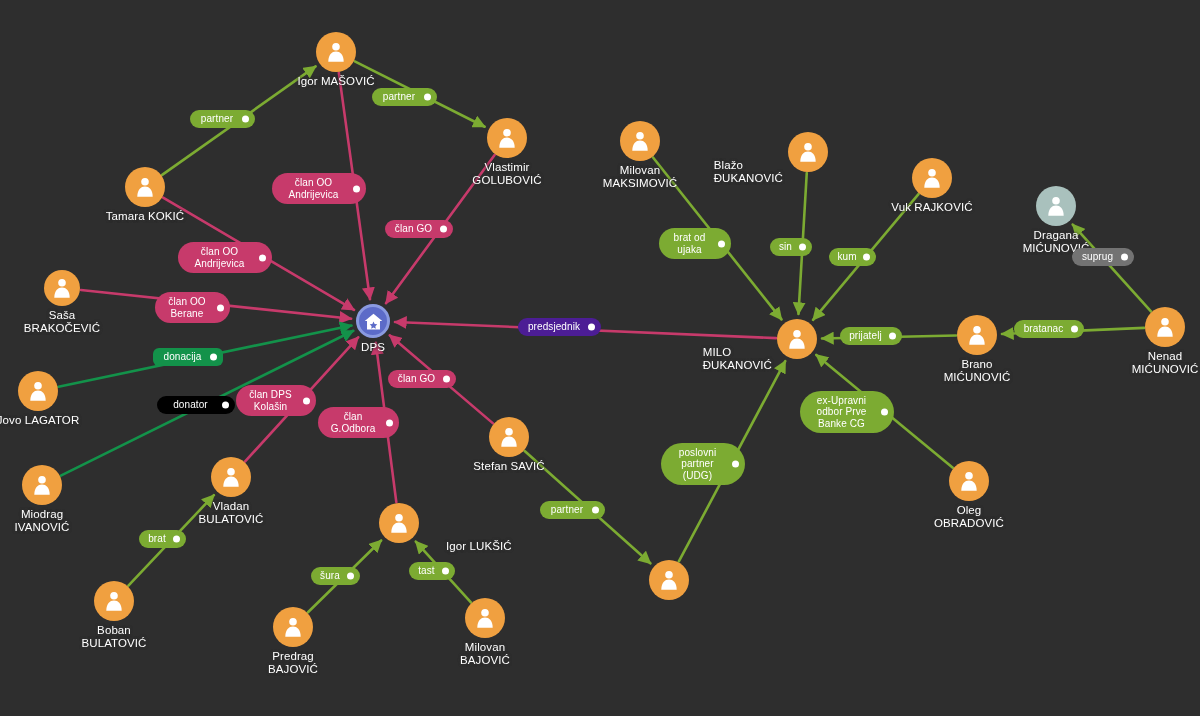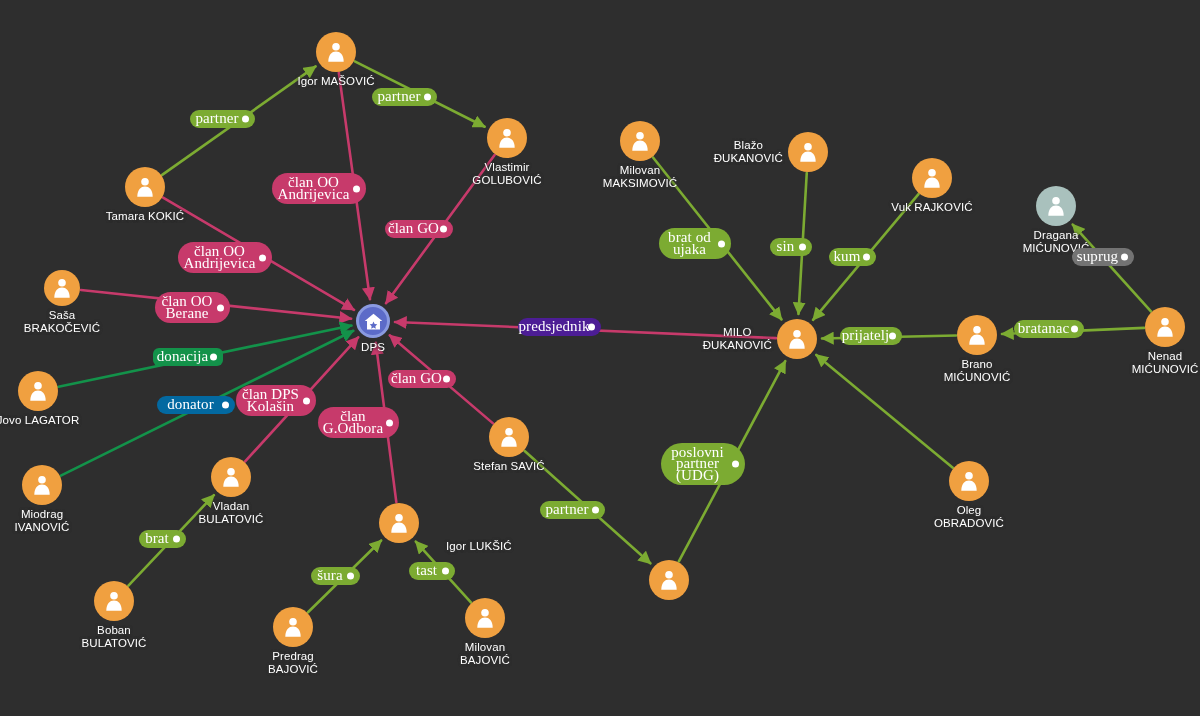--- a/index.html
+++ b/index.html
@@ -40,37 +40,36 @@
     position: absolute;
     color: #ffffff;
     font-size: 11.5px;
     line-height: 12.5px;
     text-align: center;
     white-space: pre;
     letter-spacing: 0.1px;
     text-shadow: 0 0 3px #2e2e2e, 0 0 3px #2e2e2e;
     pointer-events: none;
   }
-  .node-caption.align-left  { text-align: center; }
+  .node-caption.align-left  { text-align: left; margin-top: 20px; }
   .node-caption.align-right { text-align: left; }
   .edge-label {
     position: absolute;
     display: flex;
     align-items: center;
     justify-content: center;
     border-radius: 11px;
     color: #ffffff;
-    font-size: 15px;
+    font-size: 10px;
     line-height: 11.5px;
     text-align: center;
     white-space: pre;
     padding: 3px 20px 3px 9px;
     box-sizing: border-box;
     letter-spacing: 0.1px;
-    font-family: Liberation Serif, serif;
   }
   .edge-label .dot {
     position: absolute;
     right: 6px;
     top: 50%;
     transform: translateY(-50%);
     width: 7px;
     height: 7px;
     border-radius: 50%;
     background: #ffffff;
@@ -293,35 +292,38 @@
       <div class="edge-label" style="left: 190px; top: 110px; width: 65px; height: 18px; background: rgb(124, 171, 50); border-radius: 9px;"><span>partner</span><span class="dot"></span></div>
       <div class="edge-label" style="left: 372px; top: 88px; width: 65px; height: 18px; background: rgb(124, 171, 50); border-radius: 9px;"><span>partner</span><span class="dot"></span></div>
       <div class="edge-label" style="left: 272px; top: 173px; width: 94px; height: 31px; background: rgb(199, 58, 107); border-radius: 15.5px;"><span>član OO
 Andrijevica</span><span class="dot"></span></div>
       <div class="edge-label" style="left: 385px; top: 220px; width: 68px; height: 18px; background: rgb(199, 58, 107); border-radius: 9px;"><span>član GO</span><span class="dot"></span></div>
       <div class="edge-label" style="left: 178px; top: 242px; width: 94px; height: 31px; background: rgb(199, 58, 107); border-radius: 15.5px;"><span>član OO
 Andrijevica</span><span class="dot"></span></div>
       <div class="edge-label" style="left: 155px; top: 292px; width: 75px; height: 31px; background: rgb(199, 58, 107); border-radius: 15.5px;"><span>član OO
 Berane</span><span class="dot"></span></div>
       <div class="edge-label" style="left: 153px; top: 348px; width: 70px; height: 18px; background: rgb(19, 146, 74); border-radius: 6px;"><span>donacija</span><span class="dot"></span></div>
-      <div class="edge-label" style="left: 157px; top: 396px; width: 78px; height: 18px; background: #0369a1; border-radius: 9px;"><span>donator</span><span class="dot"></span></div>
+      <div class="edge-label" style="left: 157px; top: 396px; width: 78px; height: 18px; background: #000000; border-radius: 9px;"><span>donator</span><span class="dot"></span></div>
       <div class="edge-label" style="left: 236px; top: 385px; width: 80px; height: 31px; background: rgb(199, 58, 107); border-radius: 15.5px;"><span>član DPS
 Kolašin</span><span class="dot"></span></div>
       <div class="edge-label" style="left: 139px; top: 530px; width: 47px; height: 18px; background: rgb(124, 171, 50); border-radius: 9px;"><span>brat</span><span class="dot"></span></div>
       <div class="edge-label" style="left: 318px; top: 407px; width: 81px; height: 31px; background: rgb(199, 58, 107); border-radius: 15.5px;"><span>član
 G.Odbora</span><span class="dot"></span></div>
       <div class="edge-label" style="left: 311px; top: 567px; width: 49px; height: 18px; background: rgb(124, 171, 50); border-radius: 9px;"><span>šura</span><span class="dot"></span></div>
       <div class="edge-label" style="left: 409px; top: 562px; width: 46px; height: 18px; background: rgb(124, 171, 50); border-radius: 9px;"><span>tast</span><span class="dot"></span></div>
       <div class="edge-label" style="left: 388px; top: 370px; width: 68px; height: 18px; background: rgb(199, 58, 107); border-radius: 9px;"><span>član GO</span><span class="dot"></span></div>
       <div class="edge-label" style="left: 540px; top: 501px; width: 65px; height: 18px; background: rgb(124, 171, 50); border-radius: 9px;"><span>partner</span><span class="dot"></span></div>
       <div class="edge-label" style="left: 518px; top: 318px; width: 83px; height: 18px; background: #4c1d95; border-radius: 9px;"><span>predsjednik</span><span class="dot"></span></div>
       <div class="edge-label" style="left: 659px; top: 228px; width: 72px; height: 31px; background: rgb(124, 171, 50); border-radius: 15.5px;"><span>brat od
 ujaka</span><span class="dot"></span></div>
       <div class="edge-label" style="left: 770px; top: 238px; width: 42px; height: 18px; background: rgb(124, 171, 50); border-radius: 9px;"><span>sin</span><span class="dot"></span></div>
       <div class="edge-label" style="left: 829px; top: 248px; width: 47px; height: 18px; background: rgb(124, 171, 50); border-radius: 9px;"><span>kum</span><span class="dot"></span></div>
       <div class="edge-label" style="left: 840px; top: 327px; width: 62px; height: 18px; background: rgb(124, 171, 50); border-radius: 9px;"><span>prijatelj</span><span class="dot"></span></div>
       <div class="edge-label" style="left: 1014px; top: 320px; width: 70px; height: 18px; background: rgb(124, 171, 50); border-radius: 9px;"><span>bratanac</span><span class="dot"></span></div>
       <div class="edge-label" style="left: 1072px; top: 248px; width: 62px; height: 18px; background: #737373; border-radius: 9px;"><span>suprug</span><span class="dot"></span></div>
       <div class="edge-label" style="left: 661px; top: 443px; width: 84px; height: 42px; background: rgb(124, 171, 50); border-radius: 21px;"><span>poslovni
 partner
 (UDG)</span><span class="dot"></span></div>
+      <div class="edge-label" style="left: 800px; top: 391px; width: 94px; height: 42px; background: rgb(124, 171, 50); border-radius: 21px;"><span>ex-Upravni
+odbor Prve
+Banke CG</span><span class="dot"></span></div>
     </div>
 </div>
 
 </body></html>

